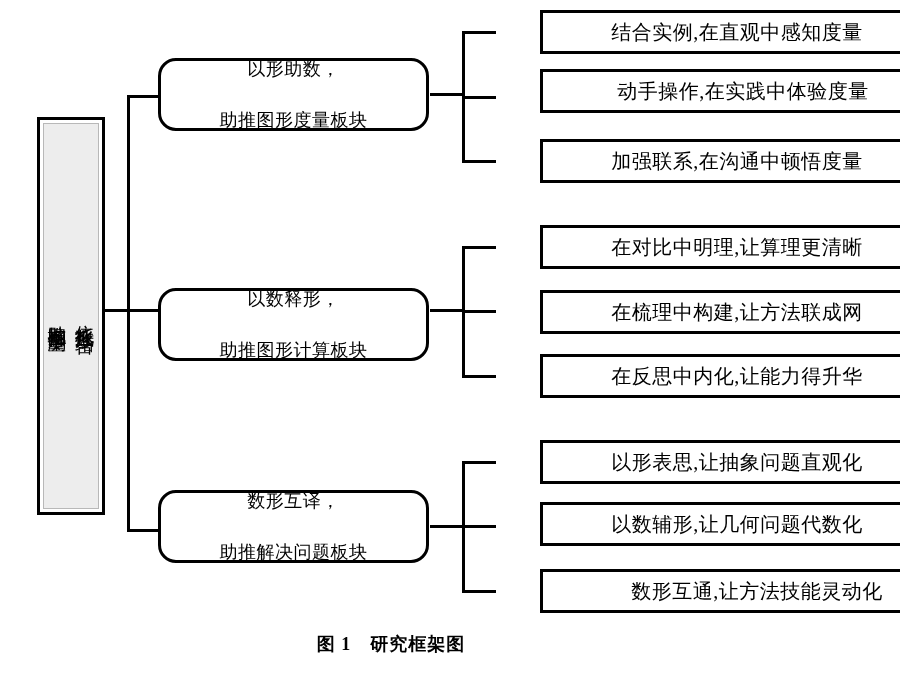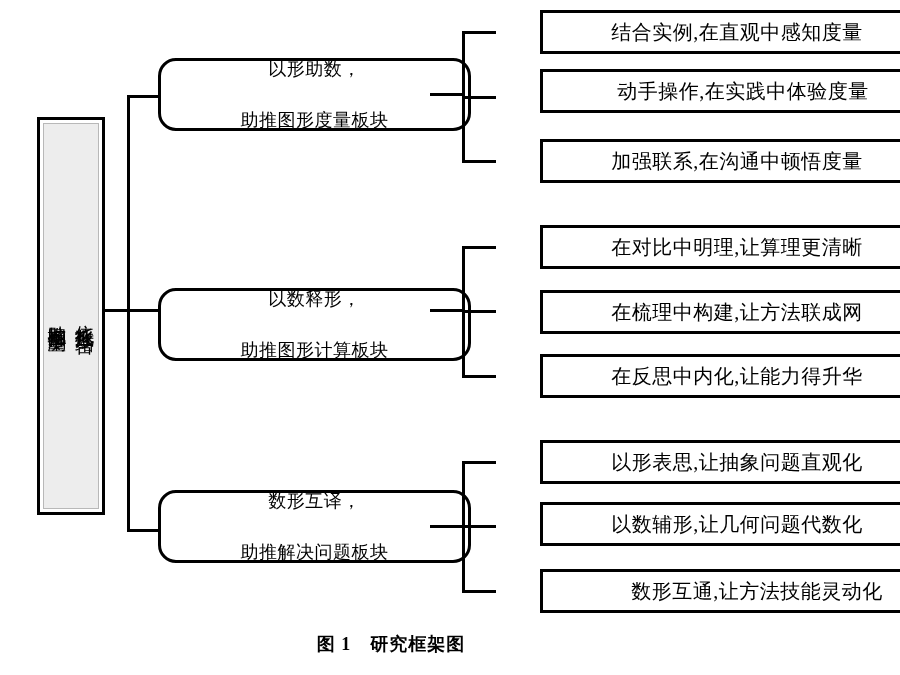--- a/index.html
+++ b/index.html
@@ -55,21 +55,21 @@
     line-height: 1.45;
     letter-spacing: 2px;
     white-space: pre;
     text-align: center;
   }
 
   
   .branch-box {
     position: absolute;
     left: 158px;
-    width: 313px;
+    width: 271px;
     height: 73px;
     border: 3px solid #000000;
     border-radius: 18px;
     background: #ffffff;
     box-sizing: border-box;
     display: flex;
     flex-direction: column;
     align-items: center;
     justify-content: center;
     font-size: 18px;

